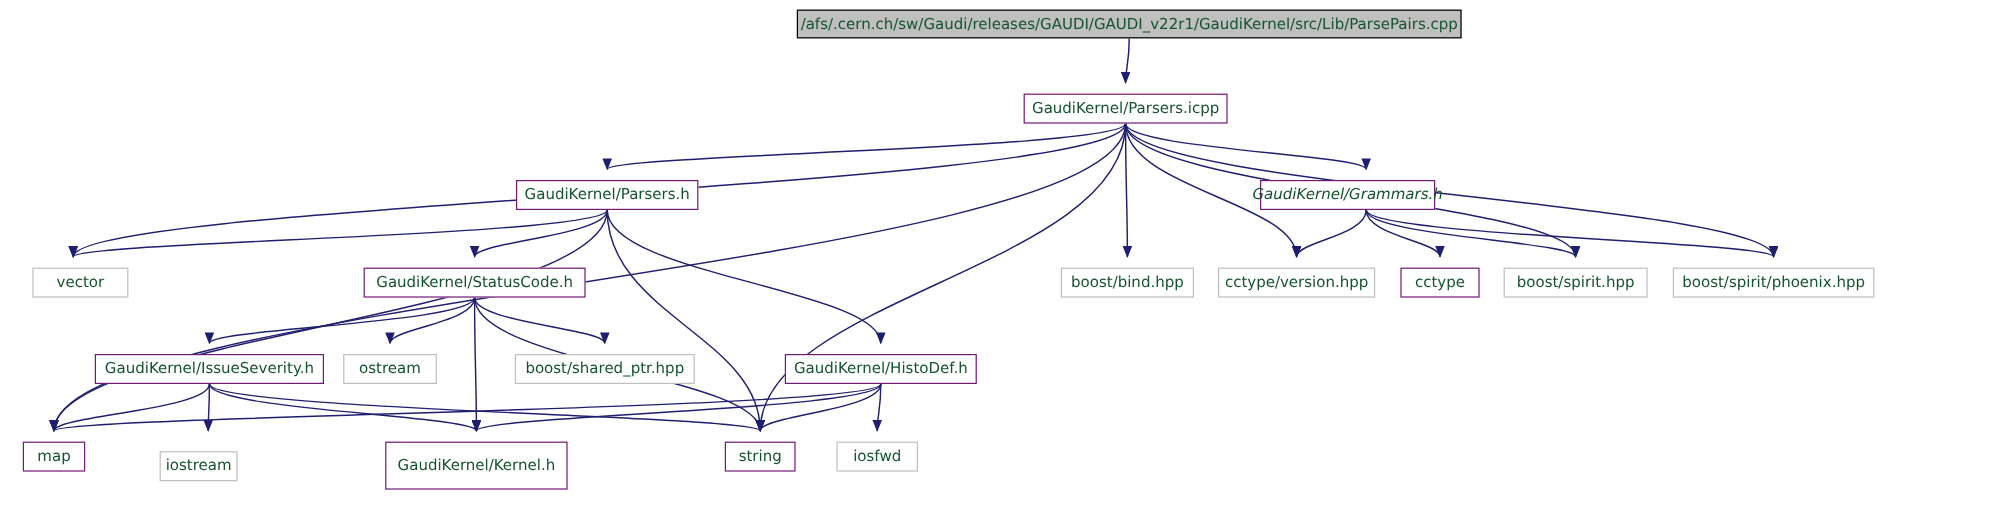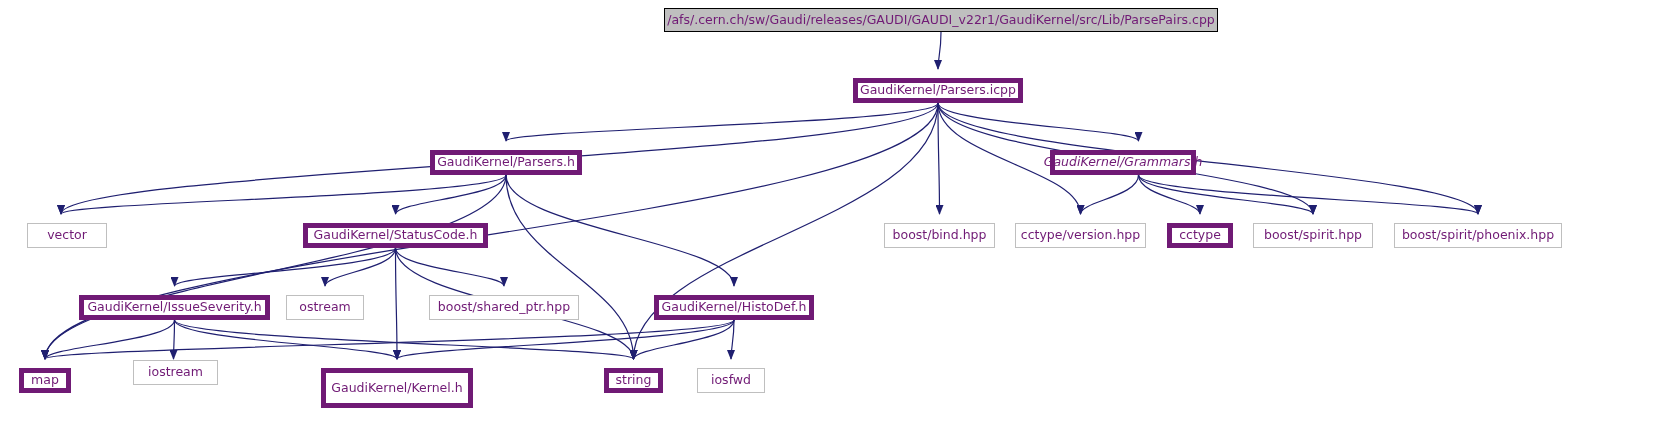--- a/index.html
+++ b/index.html
@@ -1,23 +1,23 @@
 <!DOCTYPE html>
 <html><head>
 <meta charset="utf-8">
 <style>
   html,body{margin:0;padding:0;background:#ffffff;}
   body{font-family:"DejaVu Sans","Liberation Sans",sans-serif;}
   #graph{position:relative;width:1676px;height:427px;overflow:hidden;background:#ffffff;}
   svg#edges{position:absolute;left:0;top:0;width:1676px;height:427px;pointer-events:none;}
   .node{position:absolute;box-sizing:border-box;display:flex;align-items:center;
         justify-content:center;background:#ffffff;border:1px solid #bfbfbf;
-        color:#701a75;font-size:12.5px;line-height:1;white-space:nowrap;}
+        color:#14532d;font-size:12.5px;line-height:1;white-space:nowrap;}
   .node.root{background:#bfbfbf;border:1px solid #000000;}
-  .node.strong{border:5px solid #701a75;}
+  .node.strong{border:1px solid #701a75;}
   .node .lbl{padding:0 7px;}
 </style>
 </head>
 <body>
 
 <div id="graph">
   <svg id="edges" viewBox="0 0 1676 427">
     <defs>
       <marker id="ah" markerWidth="10" markerHeight="8" refX="9" refY="4" orient="auto" markerUnits="userSpaceOnUse">
         <path d="M0,0 L10,4 L0,8 z" fill="#1f1f70"></path>
@@ -100,21 +100,21 @@
       </div>
       <div class="node" style="left: 429px; top: 295px; width: 150px; height: 25px;">
         <span class="lbl">boost/shared_ptr.hpp</span>
       </div>
       <div class="node strong" style="left: 654px; top: 295px; width: 160px; height: 25px;">
         <span class="lbl">GaudiKernel/HistoDef.h</span>
       </div>
       <div class="node strong" style="left: 19px; top: 368px; width: 52px; height: 25px;">
         <span class="lbl">map</span>
       </div>
-      <div class="node" style="left: 133px; top: 360px; width: 85px; height: 25px;">
+      <div class="node" style="left: 133px; top: 376px; width: 65px; height: 25px;">
         <span class="lbl">iostream</span>
       </div>
       <div class="node strong" style="left: 321px; top: 368px; width: 152px; height: 40px;">
         <span class="lbl">GaudiKernel/Kernel.h</span>
       </div>
       <div class="node strong" style="left: 604px; top: 368px; width: 59px; height: 25px;">
         <span class="lbl">string</span>
       </div>
       <div class="node" style="left: 697px; top: 368px; width: 68px; height: 25px;">
         <span class="lbl">iosfwd</span>

